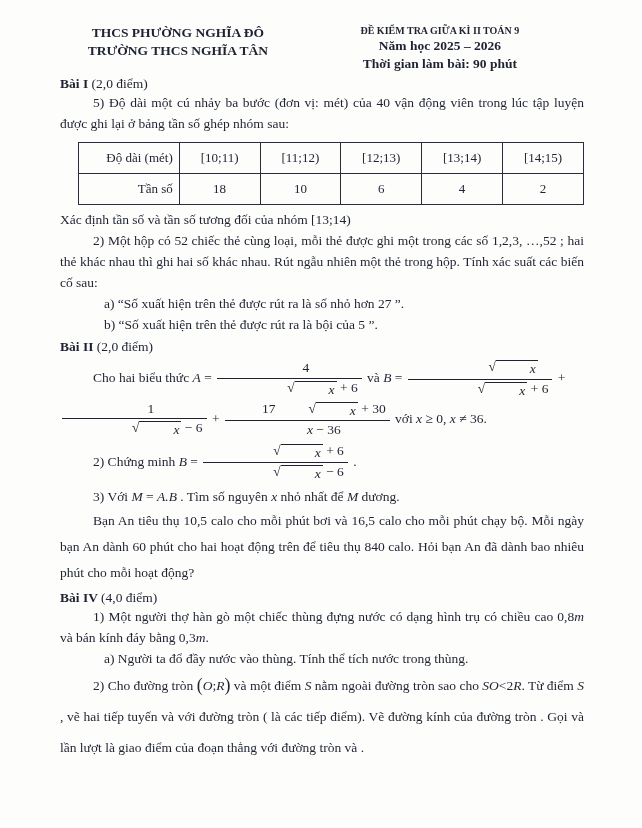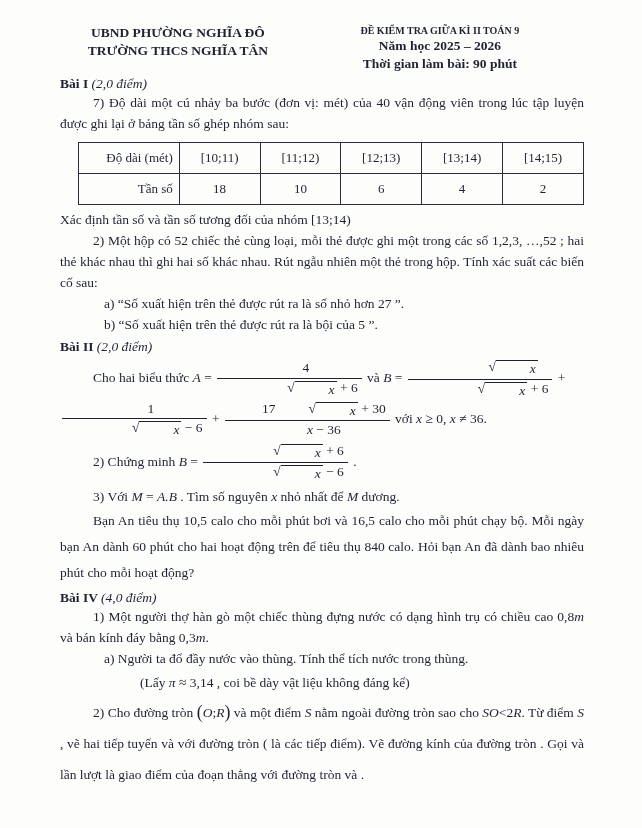--- a/index.html
+++ b/index.html
@@ -13,21 +13,21 @@
   .page{padding:24px 58px 10px 60px;}
 
   
   .header{display:flex;margin-bottom:2px;}
   .header-left{width:45%;text-align:center;font-weight:bold;line-height:1.3;}
   .header-right{width:55%;text-align:center;font-weight:bold;line-height:1.3;}
   .exam-title{font-size:10px;}
 
   
   .sec{font-weight:bold;margin:4px 0 1px 0;}
-  .sec .sec-points{font-weight:normal;font-style:italic;margin-top:6px;}
+  .sec .sec-points{font-weight:normal;margin-top:6px;}
 
   p{margin:0;}
   .j{text-align:justify;}
   .q{text-indent:33px;}
   .sub{margin-left:44px;}
   .note{margin-left:80px;}
   .lh{line-height:1.55;}
   .lh-wide{line-height:1.95;}
   .lh-xwide{line-height:2.3;}
 
@@ -49,35 +49,35 @@
   .big{font-size:1.32em;line-height:0;vertical-align:-1px;}
   .formula-line{margin:3px 0;}
 </style>
 </head>
 <body>
 
 <div class="page">
 
   <div class="header">
     <div class="header-left">
-      <div>UBND PHƯỜNG NGHĨA ĐÔ</div>
+      <div>THCS PHƯỜNG NGHĨA ĐÔ</div>
       <div>TRƯỜNG THCS NGHĨA TÂN</div>
     </div>
     <div class="header-right">
       <div class="exam-title">ĐỀ KIỂM TRA GIỮA KÌ II TOÁN 9</div>
       <div>Năm học 2025 – 2026</div>
       <div>Thời gian làm bài: 90 phút</div>
     </div>
   </div>
 
   <div class="sec">
     <span class="sec-title">Bài I</span>
     <span class="sec-points">(2,0 điểm)</span>
   </div>
-  <p class="q j lh">7)  Độ dài một cú nhảy ba bước (đơn vị: mét) của 40 vận động viên trong lúc tập luyện được ghi lại ở bảng tần số ghép nhóm sau:</p>
+  <p class="q j lh">5)  Độ dài một cú nhảy ba bước (đơn vị: mét) của 40 vận động viên trong lúc tập luyện được ghi lại ở bảng tần số ghép nhóm sau:</p>
 
   <table class="freq-table">
     <tbody>
       <tr>
         <td class="label">Độ dài (mét)</td>
         <td class="interval">[10;11)</td>
         <td class="interval">[11;12)</td>
         <td class="interval">[12;13)</td>
         <td class="interval">[13;14)</td>
         <td class="interval">[14;15)</td>
@@ -143,16 +143,15 @@
   <p class="q lh">3) Với <span class="mvar">M</span> = <span class="mvar">A.B</span> . Tìm số nguyên <span class="mvar">x</span> nhỏ nhất để <span class="mvar">M</span> dương.</p>
 
   <p class="q j lh-wide">Bạn An tiêu thụ 10,5 calo cho mỗi phút bơi và 16,5 calo cho mỗi phút chạy bộ. Mỗi ngày bạn An dành 60 phút cho hai hoạt động trên để tiêu thụ 840 calo. Hỏi bạn An đã dành bao nhiêu phút cho mỗi hoạt động?</p>
 
   <div class="sec">
     <span class="sec-title">Bài IV</span>
     <span class="sec-points">(4,0 điểm)</span>
   </div>
   <p class="q j lh">1) Một người thợ hàn gò một chiếc thùng đựng nước có dạng hình trụ có chiều cao 0,8<span class="mvar">m</span> và bán kính đáy bằng 0,3<span class="mvar">m</span>.</p>
   <p class="sub lh">a) Người ta đổ đầy nước vào thùng. Tính thể tích nước trong thùng.</p>
-  <p class="note lh-wide">(Lấy <span class="mvar">π</span> ≈ 3,14 , coi bề dày vật liệu không đáng kể)</p>
   <p class="q j lh-xwide">2) Cho đường tròn <span class="big">(</span><span class="mvar">O</span>;<span class="mvar">R</span><span class="big">)</span> và một điểm <span class="mvar">S</span> nằm ngoài đường tròn sao cho <span class="mvar">SO</span>&lt;2<span class="mvar">R</span>. Từ điểm <span class="mvar">S</span> , vẽ hai tiếp tuyến  và  với đường tròn  (  là các tiếp điểm). Vẽ đường kính  của đường tròn . Gọi  và  lần lượt là giao điểm của đoạn thẳng  với đường tròn  và .</p>
 
 </div>
 
 </body></html>

